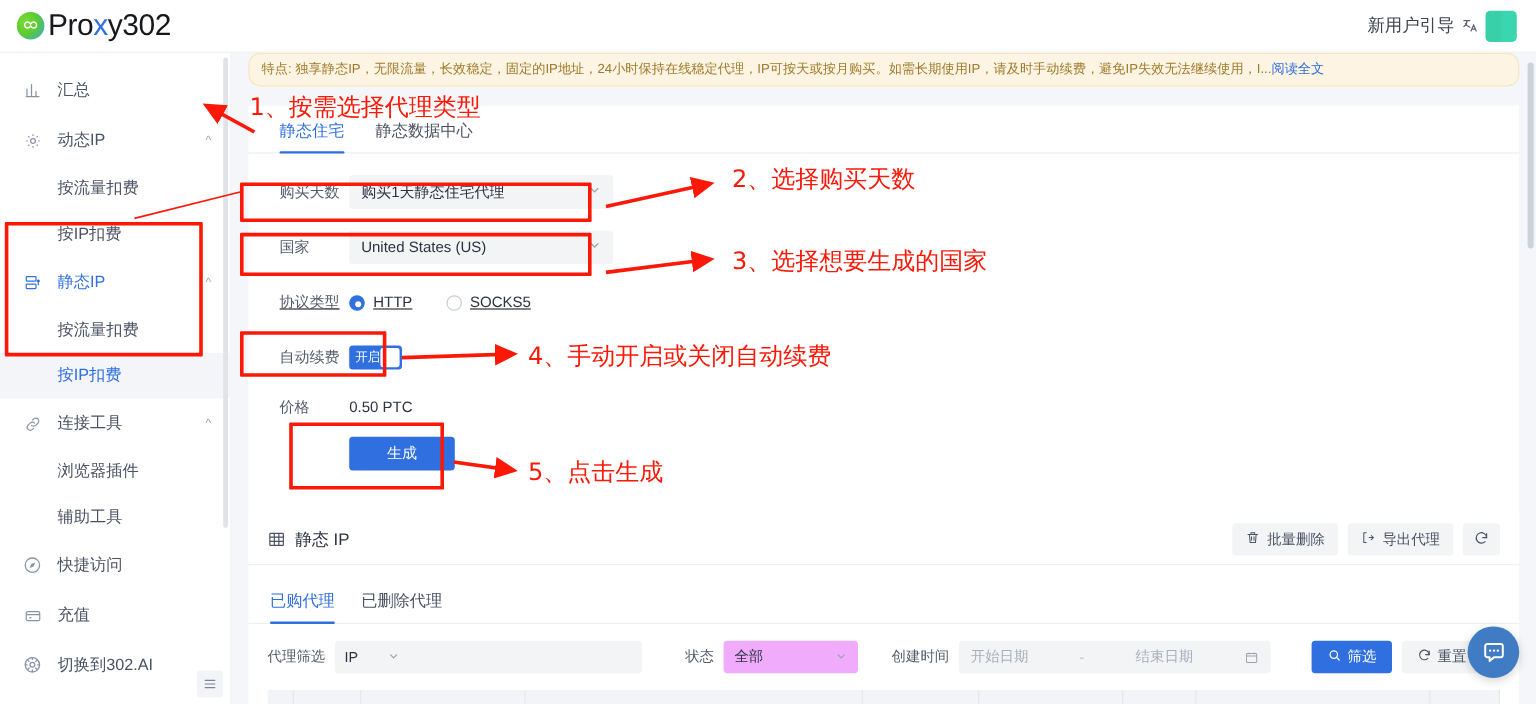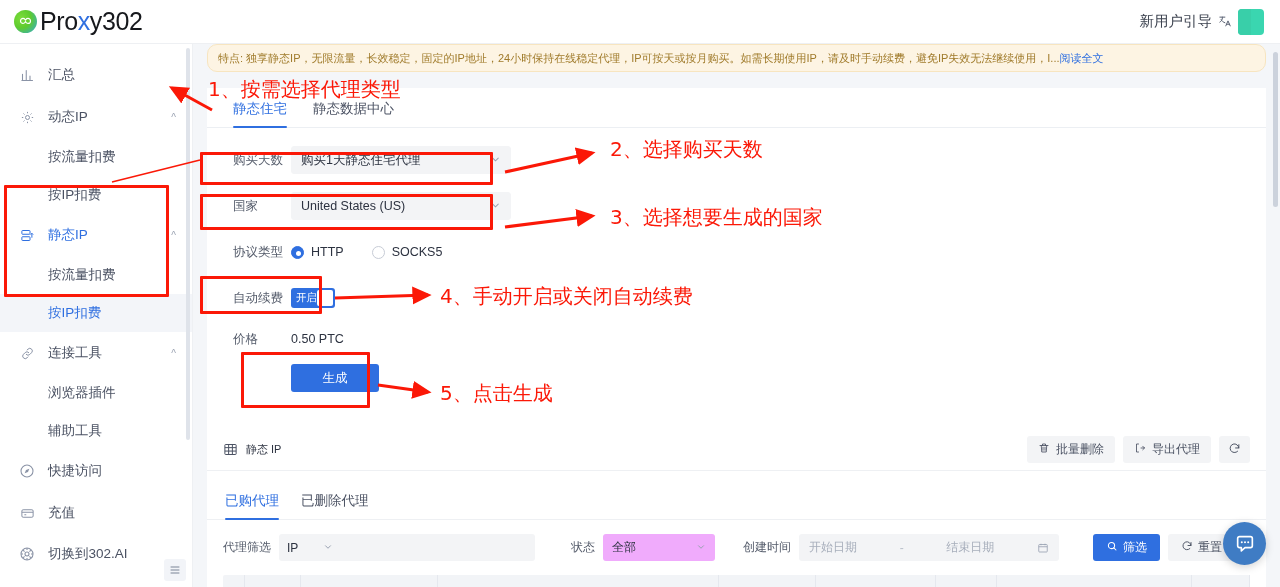--- a/index.html
+++ b/index.html
@@ -163,21 +163,21 @@
 
   
   .card2 {
     position: absolute; left: 14px; top: 385px; width: 1059px; height: 200px;
     background: #fff; border-radius: 2px;
   }
   .card2-head {
     height: 42px; display: flex; align-items: center; padding: 0 16px;
     border-bottom: 1px solid #eef0f3;
   }
-  .card2-title { font-size: 11px; color: #2c3240; display: flex; align-items: center; }
+  .card2-title { font-size: 14px; color: #2c3240; display: flex; align-items: center; }
   .card2-title .ico { margin-right: 8px; color: #4b5263; display:flex; }
   .head-actions { margin-left: auto; display: flex; gap: 8px; }
   .hbtn {
     height: 27px; padding: 0 11px; background: #f3f4f6; border-radius: 3px;
     display: flex; align-items: center; gap: 6px;
     font-size: 12px; color: #4b5263; cursor: pointer;
   }
   .hbtn.icon-only { padding: 0 9px; }
 
   .card2-tabs {
@@ -412,21 +412,21 @@
           <div class="select">
             <span>United States (US)</span>
             <span class="chev">
               <svg width="11" height="11" viewBox="0 0 24 24" fill="none" stroke="currentColor" stroke-width="2.2" stroke-linecap="round">
                   <path d="M6 9l6 6 6-6"></path>
                 </svg>
             </span>
           </div>
         </div>
 
-        <div class="frow" style="">
+        <div class="frow" style="text-decoration:underline;">
           <div class="flabel">协议类型</div>
           <div class="radio-group">
             <div class="radio checked">
               <span class="dot"></span>
               <span>HTTP</span>
             </div>
             <div class="radio">
               <span class="dot"></span>
               <span>SOCKS5</span>
             </div>

